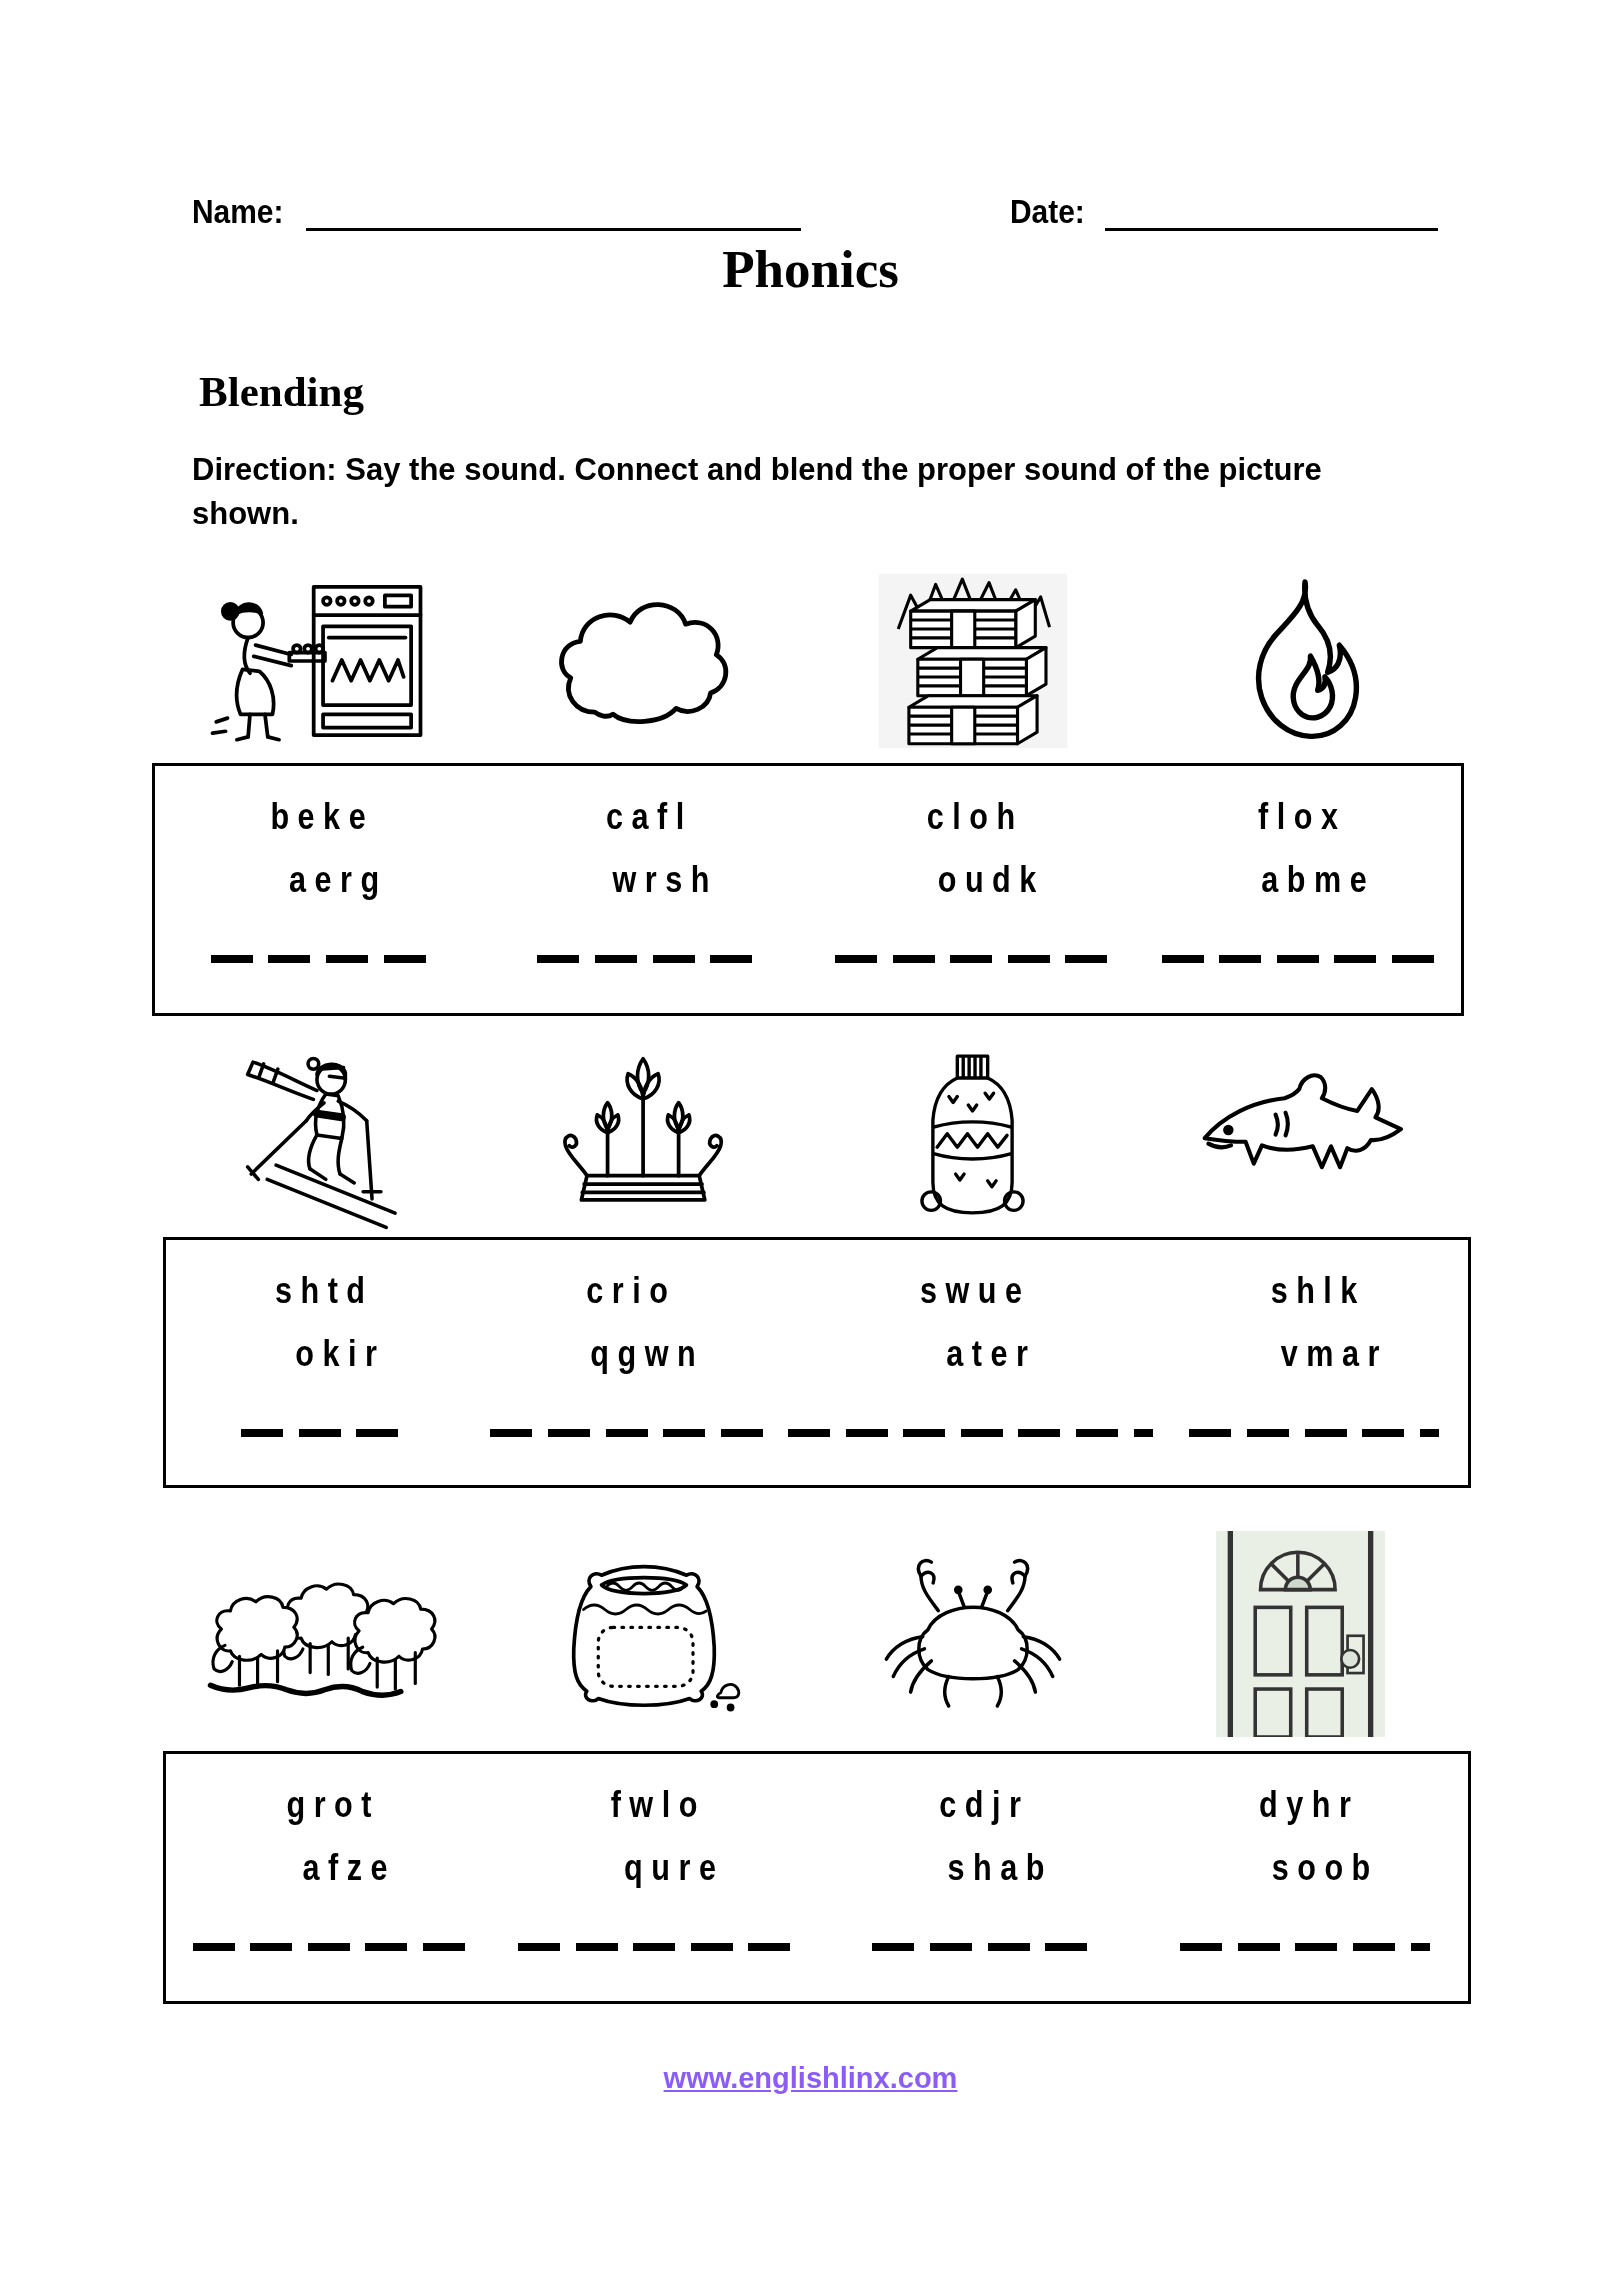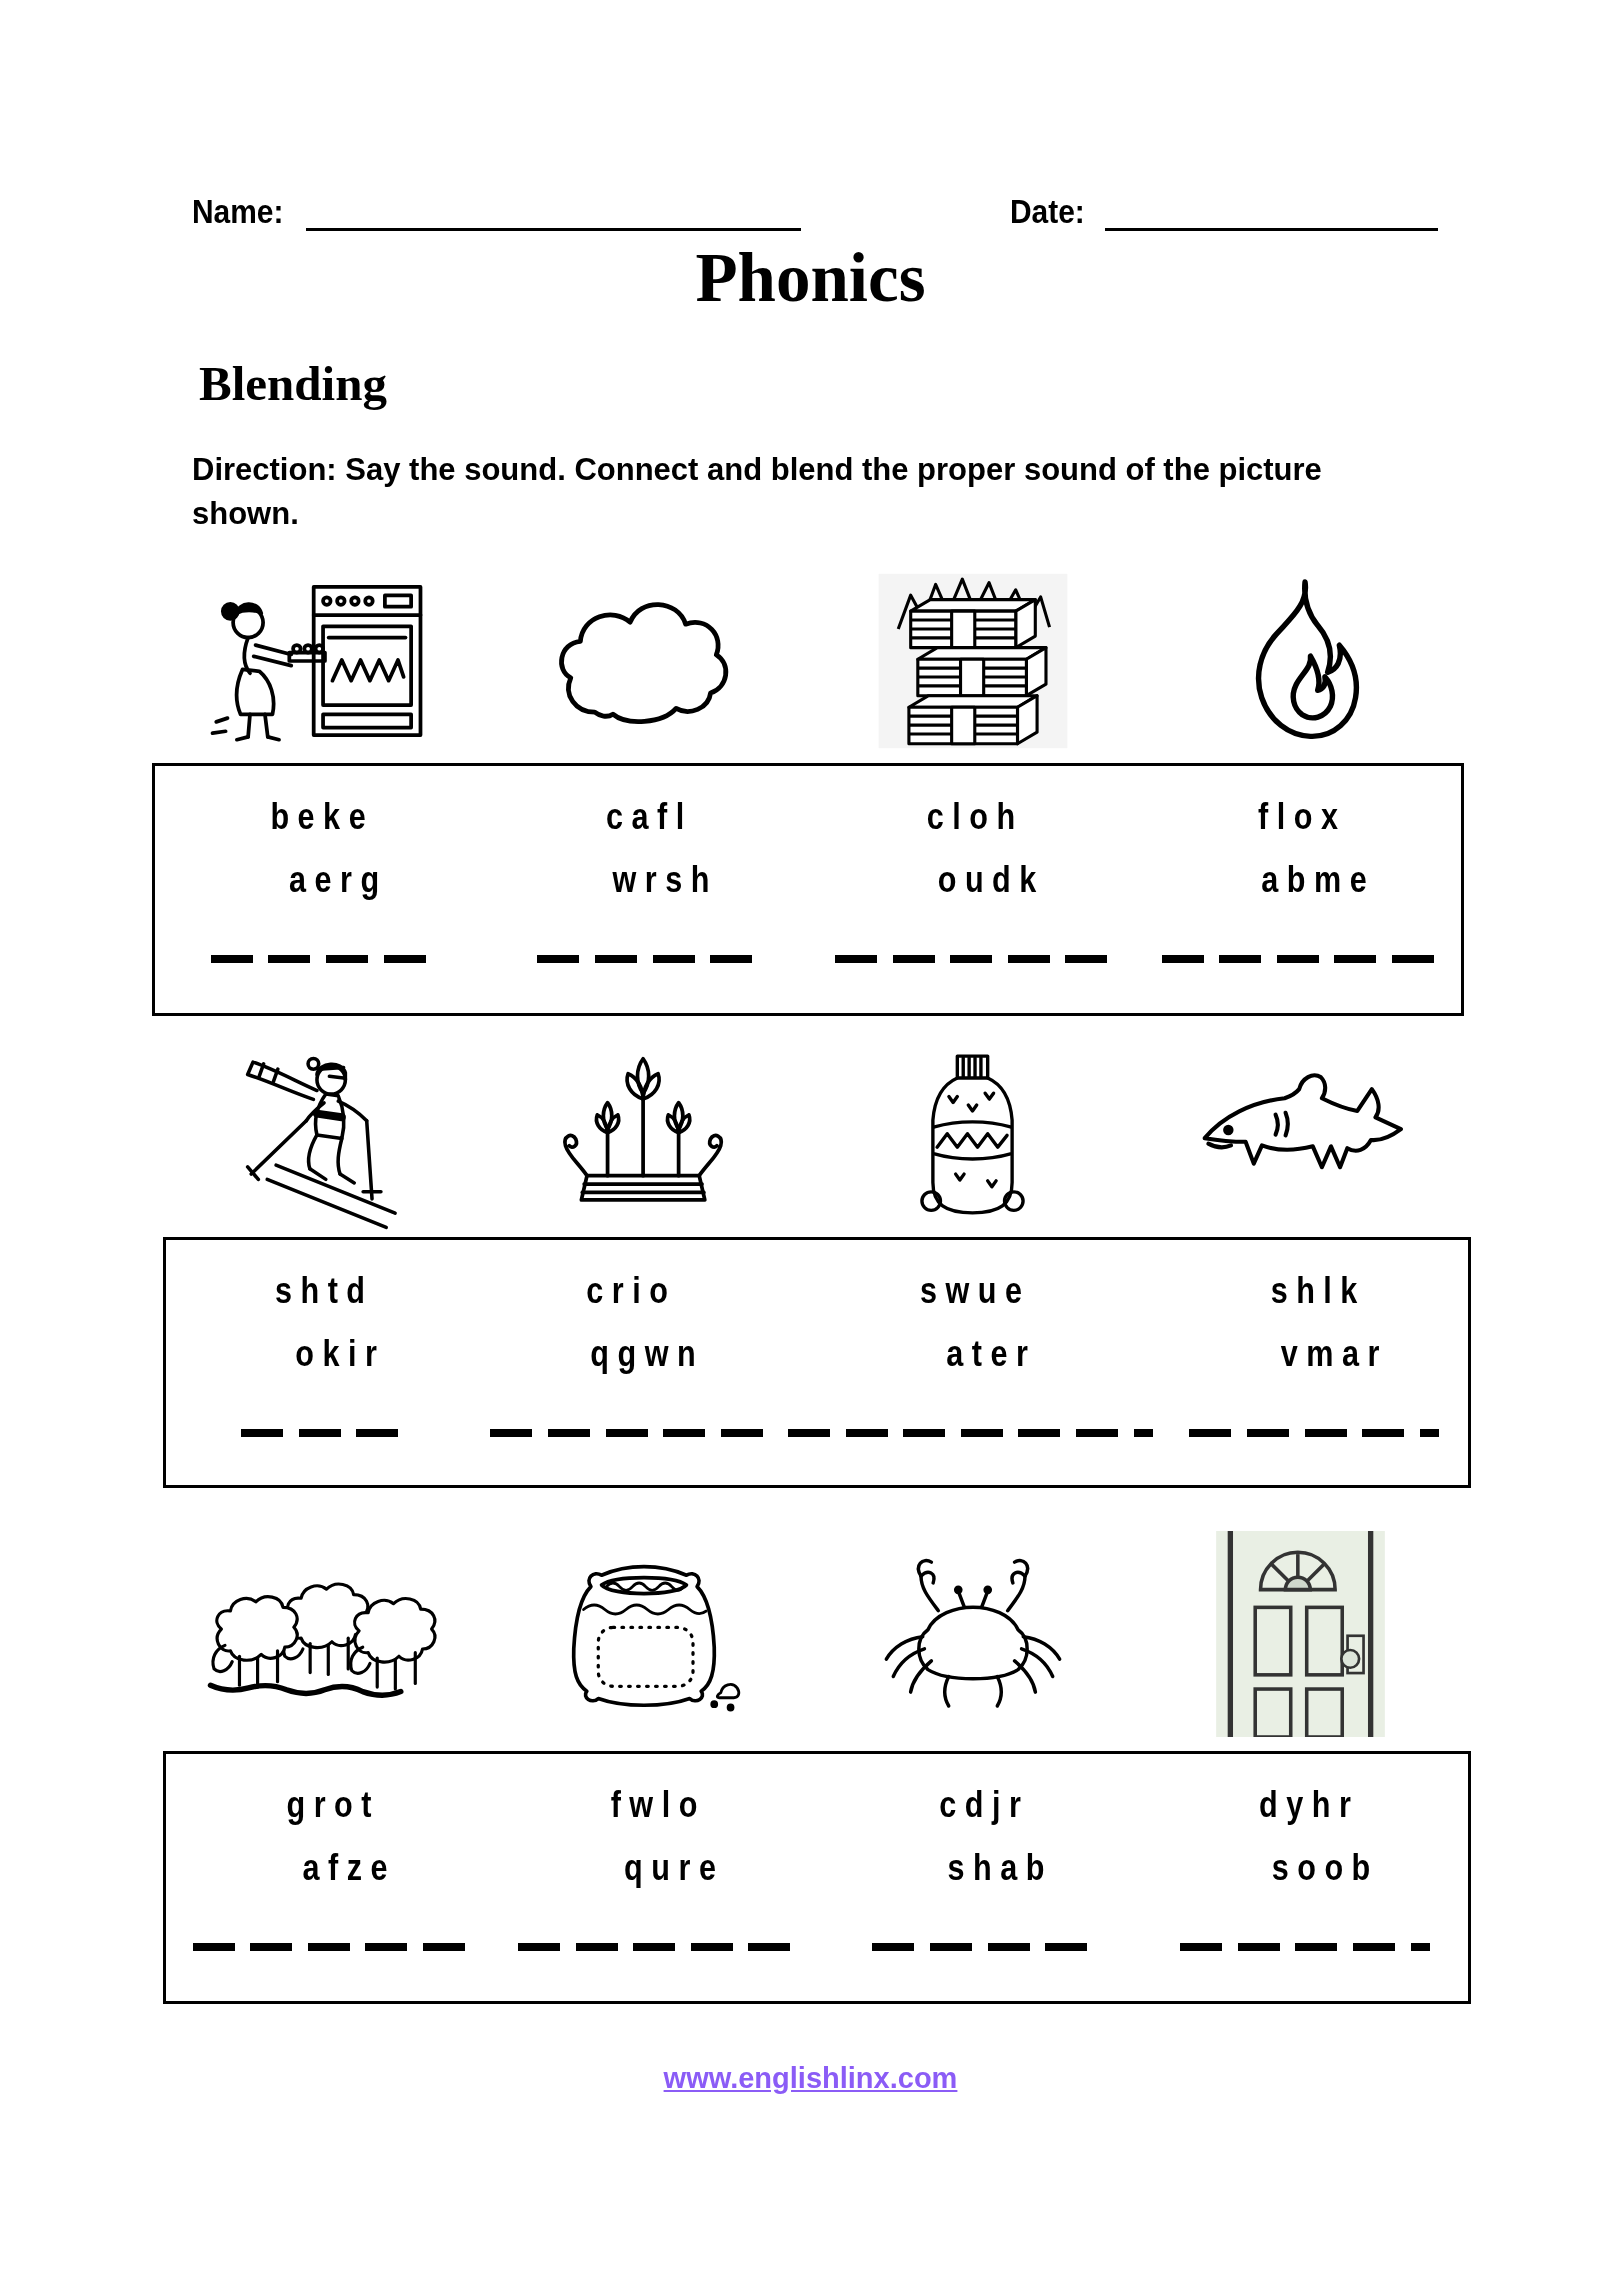--- a/index.html
+++ b/index.html
@@ -10,23 +10,23 @@
   
   .hdr-block { position:absolute; top:192px; white-space:nowrap; }
   #name-block { left:192px; }
   #date-block { left:1010px; }
   .hdr-label { font-size:34px; font-weight:bold; display:inline-block; transform:scaleX(.88); transform-origin:left; }
   .write-line { display:inline-block; border-bottom:3.9px solid #000; height:35px; vertical-align:bottom; margin-left:9.8px; }
   #name-line { width:495px; }
   #date-line { width:333px; }
   
   .title { position:absolute; top:239px; left:0; width:1621px; text-align:center;
-           font-family:"Liberation Serif", serif; font-weight:bold; font-size:69px; }
-  .section-title { position:absolute; top:355px; left:199px;
-           font-family:"Liberation Serif", serif; font-weight:bold; font-size:49px; }
+           font-family:"Liberation Serif", serif; font-weight:bold; font-size:53px; }
+  .section-title { position:absolute; top:367px; left:199px;
+           font-family:"Liberation Serif", serif; font-weight:bold; font-size:43px; }
   .direction { position:absolute; top:448px; left:192px; width:1220px;
            font-size:31px; font-weight:bold; line-height:1.42; }
   
   .img-row { position:absolute; left:152px; width:1313px; height:186px;
              display:grid; grid-template-columns:repeat(4,1fr);
              justify-items:center; align-items:center; }
   #img-row-1 { top:568px; }
   #img-row-2 { top:1039px; }
   #img-row-3 { top:1531px; }
   .img-cell { display:flex; align-items:center; justify-content:center; }

